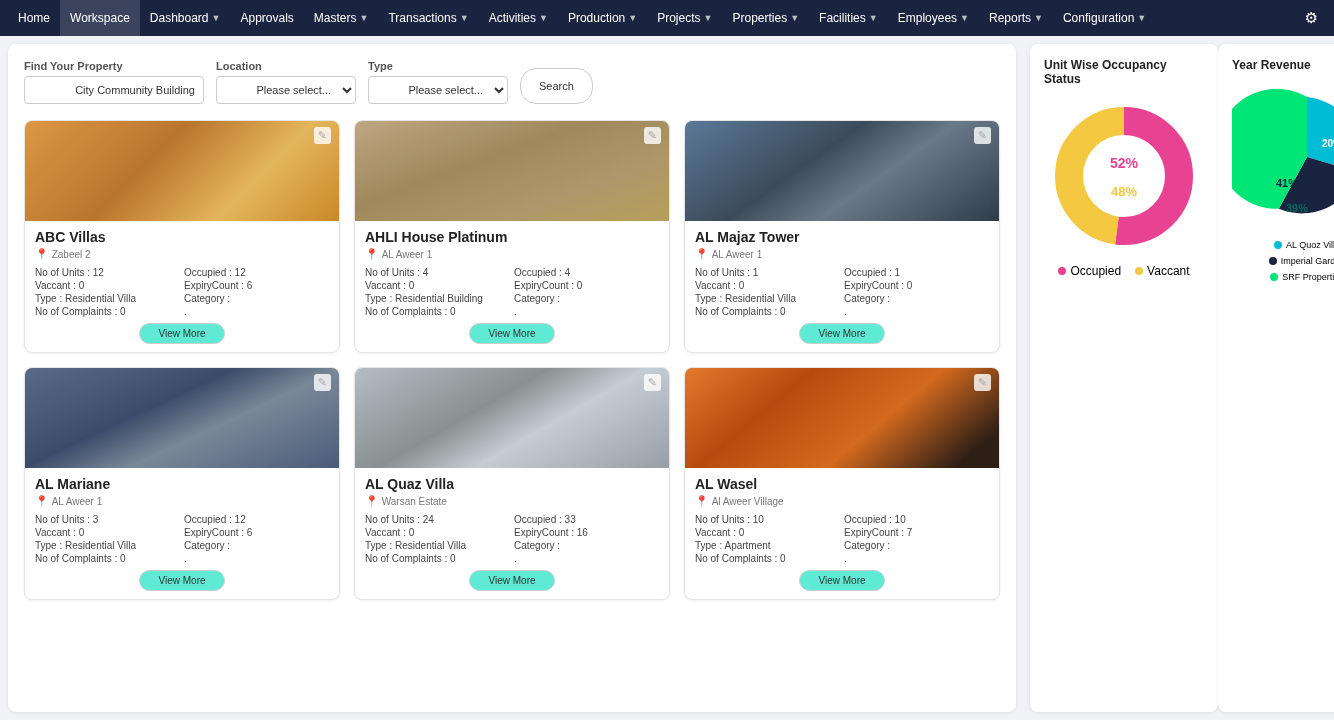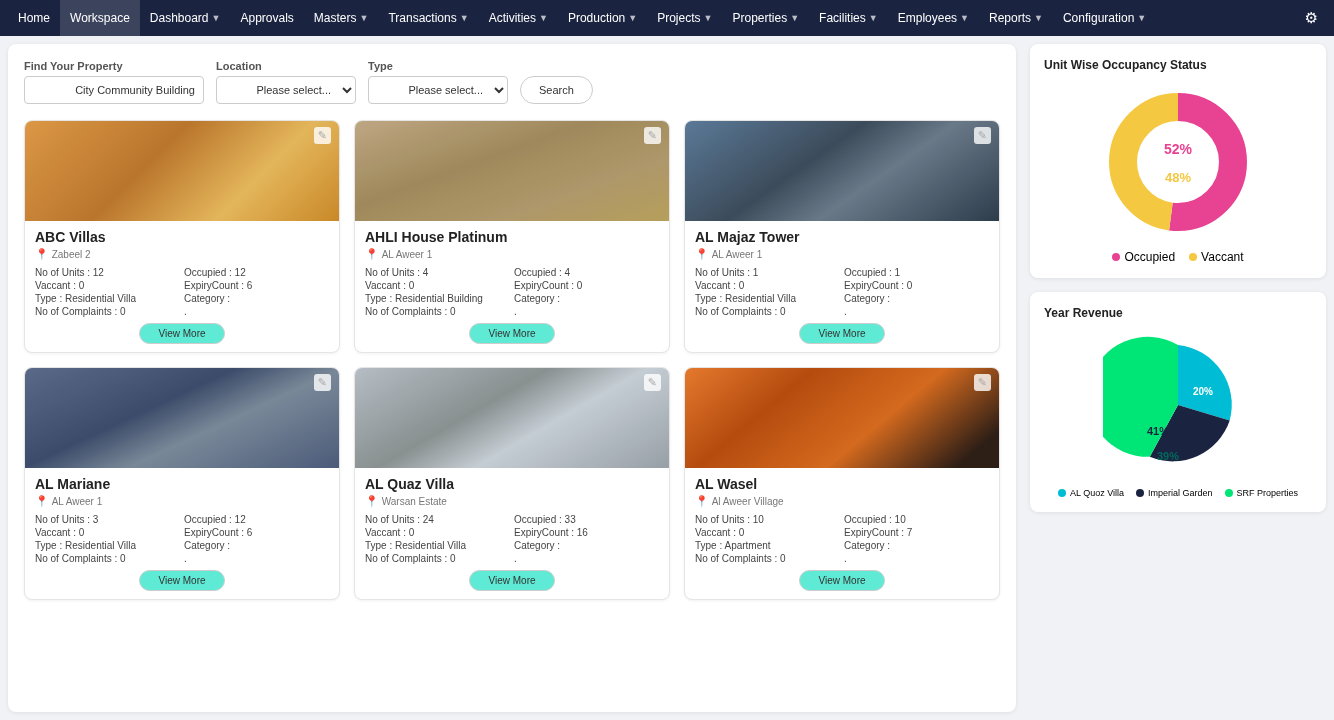--- a/index.html
+++ b/index.html
@@ -44,21 +44,21 @@
     .search-field input, .search-field select {
       border: 1px solid #ccc; border-radius: 4px;
       padding: 4px 8px; font-size: 11px; height: 28px;
       background: #fff; color: #333; text-align: right;
     }
     .search-field.wide input { width: 180px; }
     .search-field select { width: 140px; }
     .btn-search {
       background: #fff; border: 1px solid #ccc; border-radius: 16px;
       padding: 4px 18px; font-size: 11px; cursor: pointer;
-      height: 28px; color: #333;
+      height: 36px; color: #333;
     }
 
     
     .property-grid {
       display: grid; grid-template-columns: repeat(3, 1fr); gap: 14px;
     }
 
     
     .property-card {
       border: 1px solid #e5e5e5; border-radius: 8px;
@@ -91,21 +91,21 @@
     .card-details span { white-space: nowrap; overflow: hidden; text-overflow: ellipsis; }
     .btn-view-more {
       display: block; margin: 4px auto 0;
       background: #5eead4; border: 1px solid #ccc; border-radius: 14px;
       padding: 4px 18px; font-size: 10px; cursor: pointer;
       color: #333; text-align: center;
     }
 
     
     .right-panel {
-      width: 296px; display: flex; flex-direction: column; gap: 14px;
+      width: 296px; display: flex; flex-direction: row; 
     }
     .widget {
       background: #fff; border-radius: 8px;
       padding: 14px; box-shadow: 0 1px 4px rgba(0,0,0,0.08);
     }
     .widget-title { font-size: 12px; font-weight: 700; color: #222; margin-bottom: 10px; }
 
     
     .donut-wrap { display: flex; flex-direction: column; align-items: center; }
     .donut-svg { width: 160px; height: 160px; }

